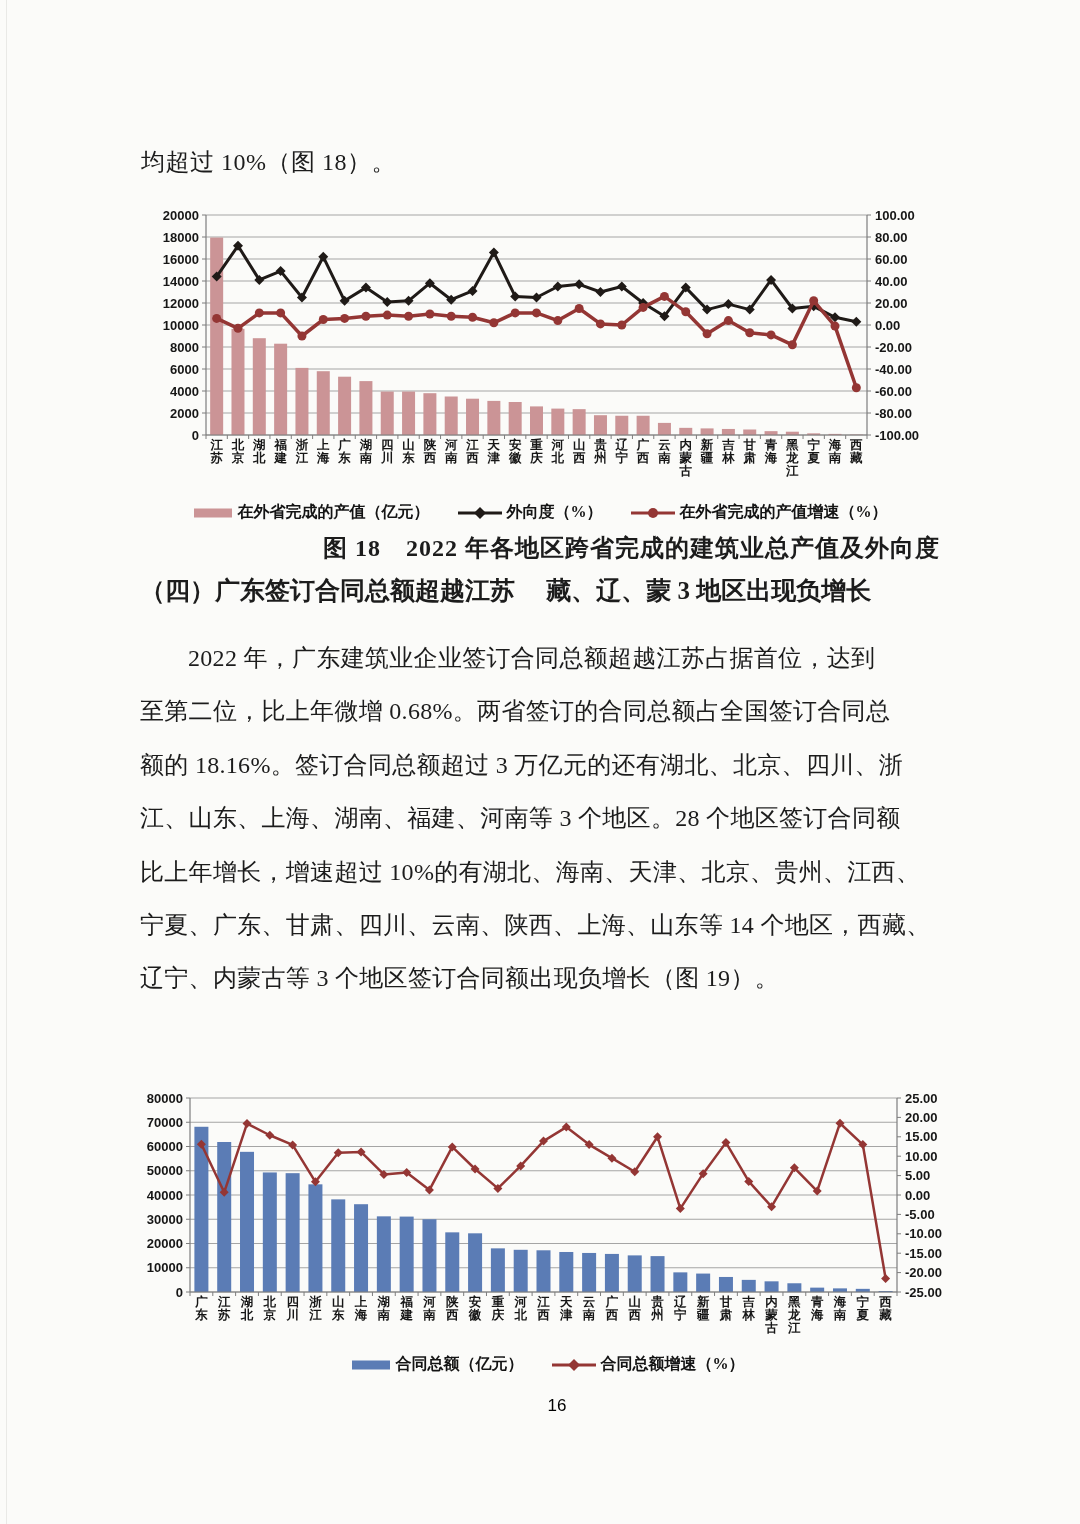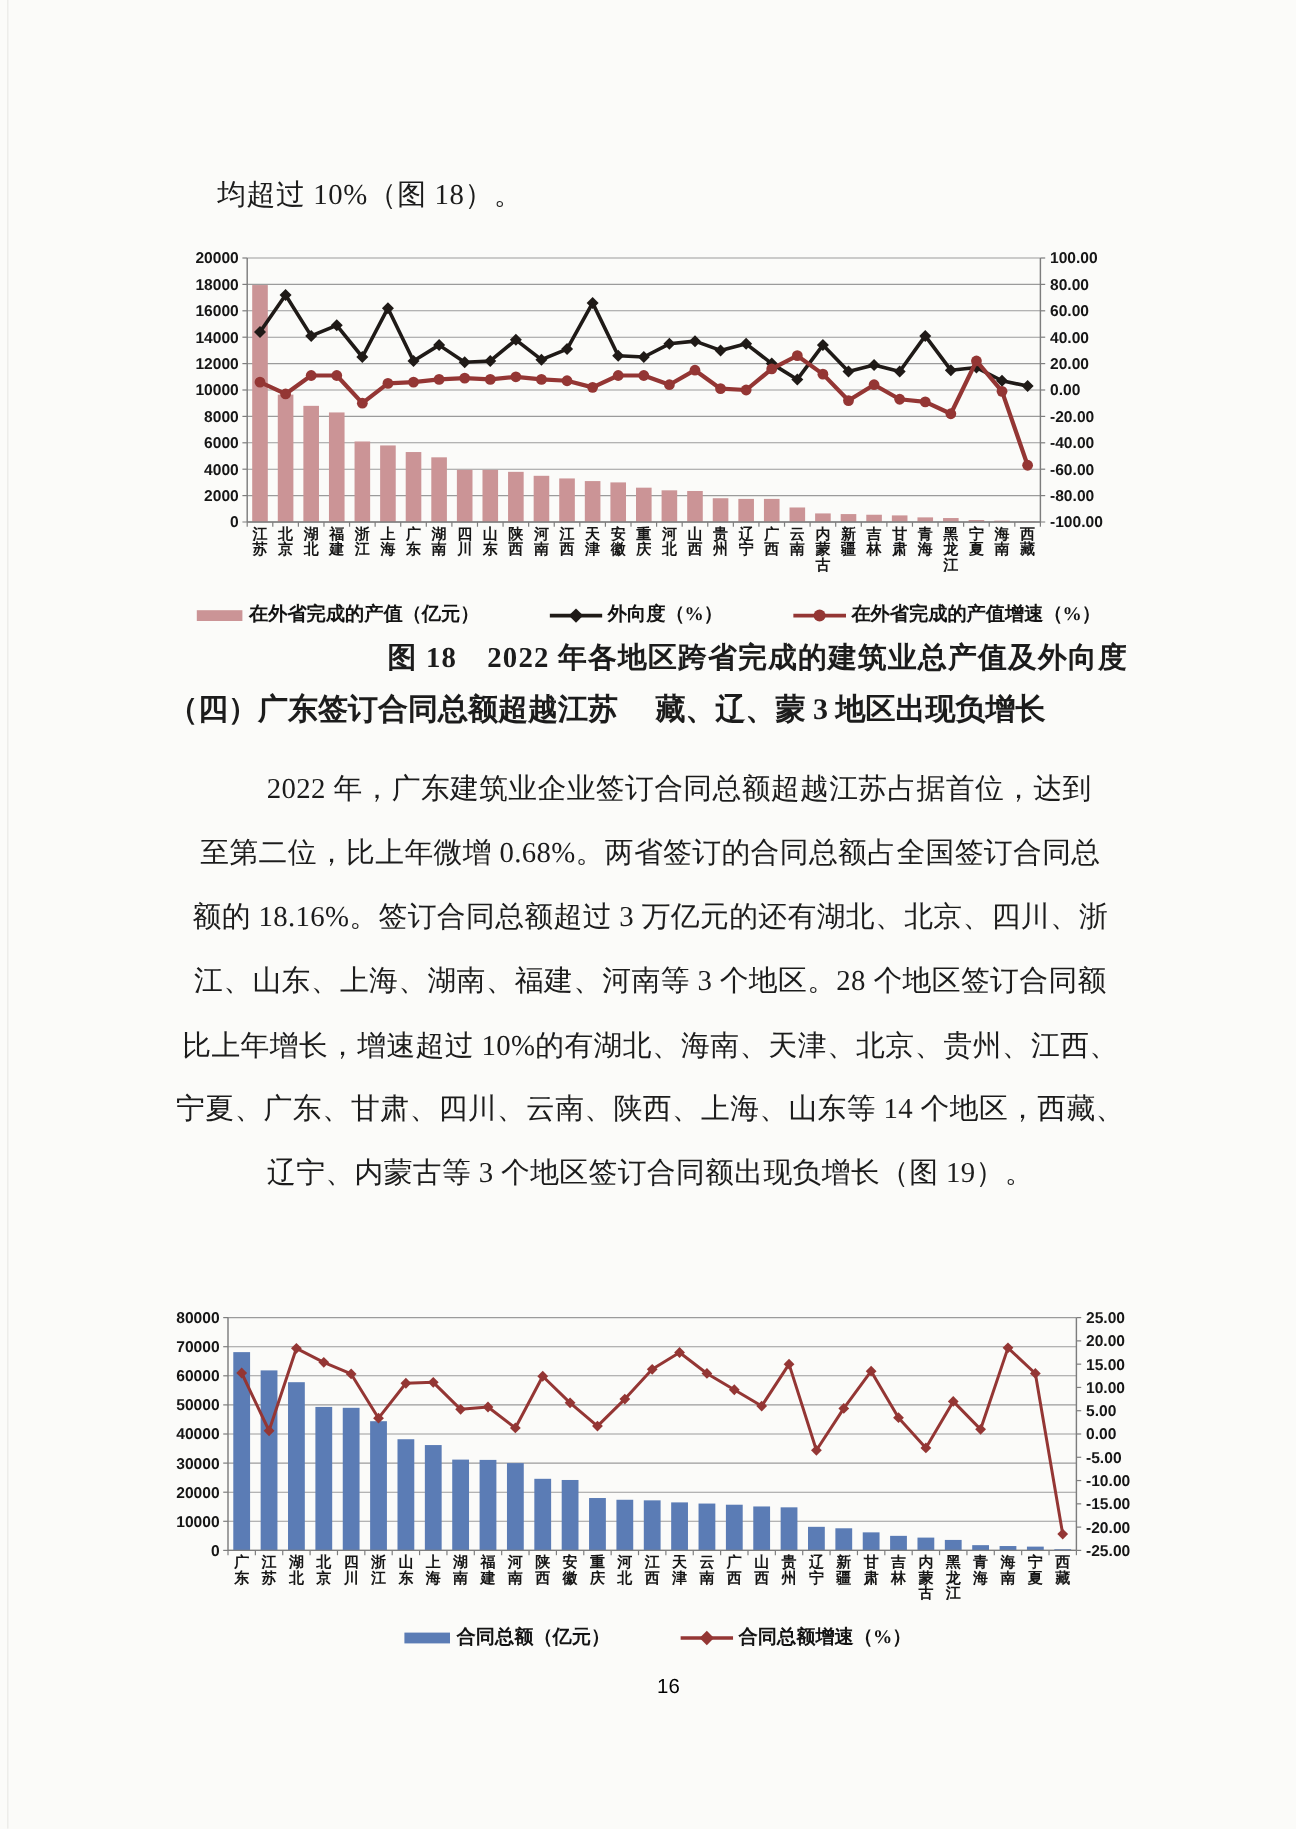--- a/index.html
+++ b/index.html
@@ -2,33 +2,33 @@
 <html><head>
 <meta charset="utf-8">
 <style>
   html,body{margin:0;padding:0;}
   body{
     width:1080px;height:1524px;position:relative;overflow:hidden;
     background:#fbfbf9;color:#1c1c1c;
     font-family:"Liberation Serif","DejaVu Serif",serif;
   }
   .page-edge{position:absolute;left:6px;top:0;bottom:0;width:1px;background:#e9e9e6;}
-  .intro{position:absolute;left:141px;top:146px;font-size:24px;letter-spacing:.5px;margin-left:40px;}
+  .intro{position:absolute;left:141px;top:146px;font-size:24px;letter-spacing:.5px;}
   .chart-block{position:absolute;}
   #fig18-block{left:140px;top:206px;width:800px;}
   #fig19-block{left:140px;top:1090px;width:815px;}
   svg{display:block;}
-  .legend{display:flex;justify-content:center;align-items:center;gap:58px;
+  .legend{display:flex;justify-content:center;align-items:center;gap:28px;
           margin-top:4px;font-size:16px;font-weight:600;color:#141414;}
   .lg-item{display:flex;align-items:center;gap:5px;}
   .caption{text-align:right;font-weight:700;font-size:24px;margin-top:9px;letter-spacing:1px;}
   .heading{position:absolute;left:140px;top:574px;width:802px;text-align:left;
            font-weight:700;font-size:25px;white-space:nowrap;}
   .para{position:absolute;left:140px;top:632px;width:804px;font-size:24px;}
-  .para .line{line-height:53.4px;white-space:nowrap;letter-spacing:.3px;text-align:center;}
+  .para .line{line-height:53.4px;white-space:nowrap;letter-spacing:.3px;}
   .para .line.first{text-indent:2em;}
   .pageno{position:absolute;left:17px;top:1396px;width:100%;text-align:center;
           font-size:17px;font-family:"Liberation Sans","DejaVu Sans",sans-serif;color:#000000;}
 </style>
 </head>
 <body>
 
 <div class="page-edge"></div>
 
 <div class="intro">均超过 10%（图 18）。</div>

